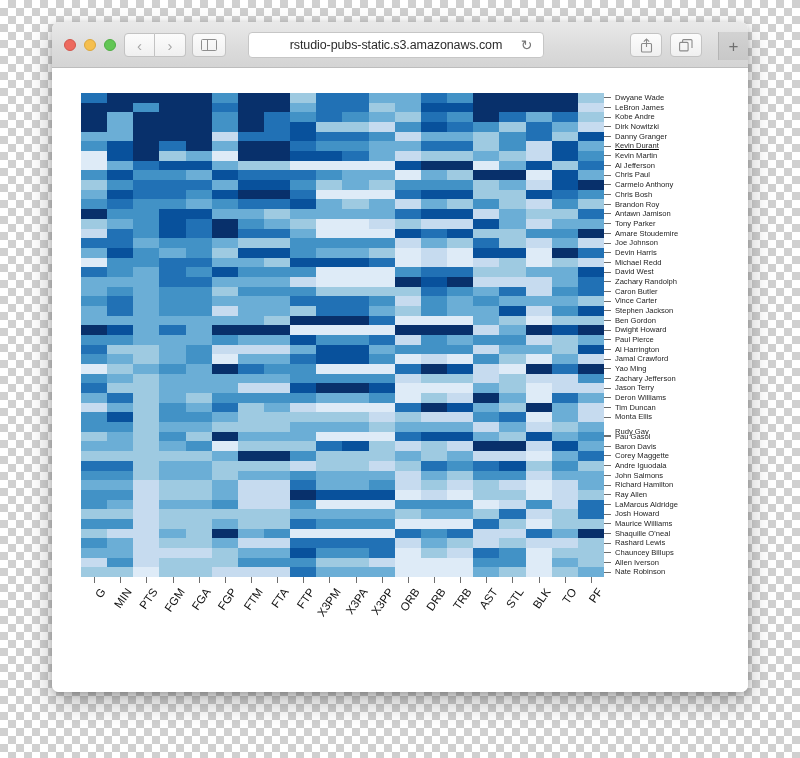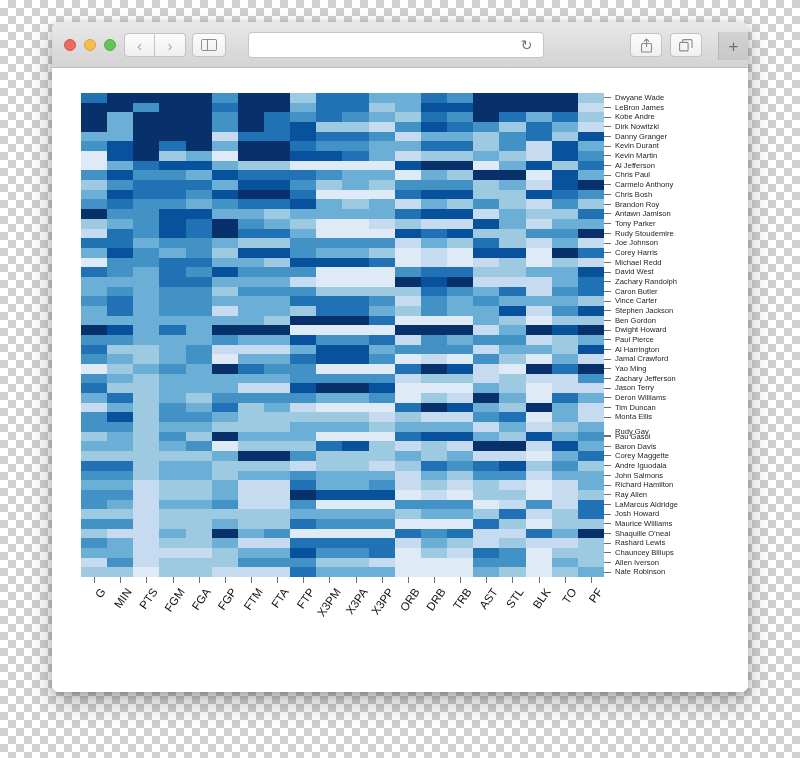--- a/index.html
+++ b/index.html
@@ -203,20 +203,21 @@
       <div class="chrome-btn">
         <span class="chevron">›</span>
       </div>
     </div>
 
     <div id="sidebar-toggle-btn">
       <span class="sidebar-glyph"></span>
     </div>
 
     <div id="address-bar">
+      <span id="url-text">rstudio-pubs-static.s3.amazonaws.com</span>
       <span id="reload-icon">↻</span>
     </div>
 
     <div class="right-btns">
       <div class="rb">
         <svg width="13" height="15" viewBox="0 0 13 15">
           <rect x="1.5" y="5.5" width="10" height="8.5" fill="none" stroke="#8a8a8a" stroke-width="1.1" rx="1"></rect>
           <line x1="6.5" y1="1" x2="6.5" y2="9" stroke="#8a8a8a" stroke-width="1.1"></line>
           <polyline points="3.8,3.6 6.5,1 9.2,3.6" fill="none" stroke="#8a8a8a" stroke-width="1.1"></polyline>
         </svg>
@@ -1254,21 +1255,21 @@
             <span class="row-name">Kobe Andre</span>
           </div>
           <div class="row-label" style="top: 29.04px;">
             <span class="row-tick"></span>
             <span class="row-name">Dirk Nowitzki</span>
           </div>
           <div class="row-label" style="top: 38.72px;">
             <span class="row-tick"></span>
             <span class="row-name">Danny Granger</span>
           </div>
-          <div class="row-label" style="top: 48.4px;">
+          <div class="row-label" style="top: 48.4px; text-decoration: underline;">
             <span class="row-tick"></span>
             <span class="row-name">Kevin Durant</span>
           </div>
           <div class="row-label" style="top: 58.08px;">
             <span class="row-tick"></span>
             <span class="row-name">Kevin Martin</span>
           </div>
           <div class="row-label" style="top: 67.76px;">
             <span class="row-tick"></span>
             <span class="row-name">Al Jefferson</span>
@@ -1292,29 +1293,29 @@
           <div class="row-label" style="top: 116.16px;">
             <span class="row-tick"></span>
             <span class="row-name">Antawn Jamison</span>
           </div>
           <div class="row-label" style="top: 125.84px;">
             <span class="row-tick"></span>
             <span class="row-name">Tony Parker</span>
           </div>
           <div class="row-label" style="top: 135.52px;">
             <span class="row-tick"></span>
-            <span class="row-name">Rudy Stoudemire</span>
+            <span class="row-name">Amare Stoudemire</span>
           </div>
           <div class="row-label" style="top: 145.2px;">
             <span class="row-tick"></span>
             <span class="row-name">Joe Johnson</span>
           </div>
           <div class="row-label" style="top: 154.88px;">
             <span class="row-tick"></span>
-            <span class="row-name">Corey Harris</span>
+            <span class="row-name">Devin Harris</span>
           </div>
           <div class="row-label" style="top: 164.56px;">
             <span class="row-tick"></span>
             <span class="row-name">Michael Redd</span>
           </div>
           <div class="row-label" style="top: 174.24px;">
             <span class="row-tick"></span>
             <span class="row-name">David West</span>
           </div>
           <div class="row-label" style="top: 183.92px;">

